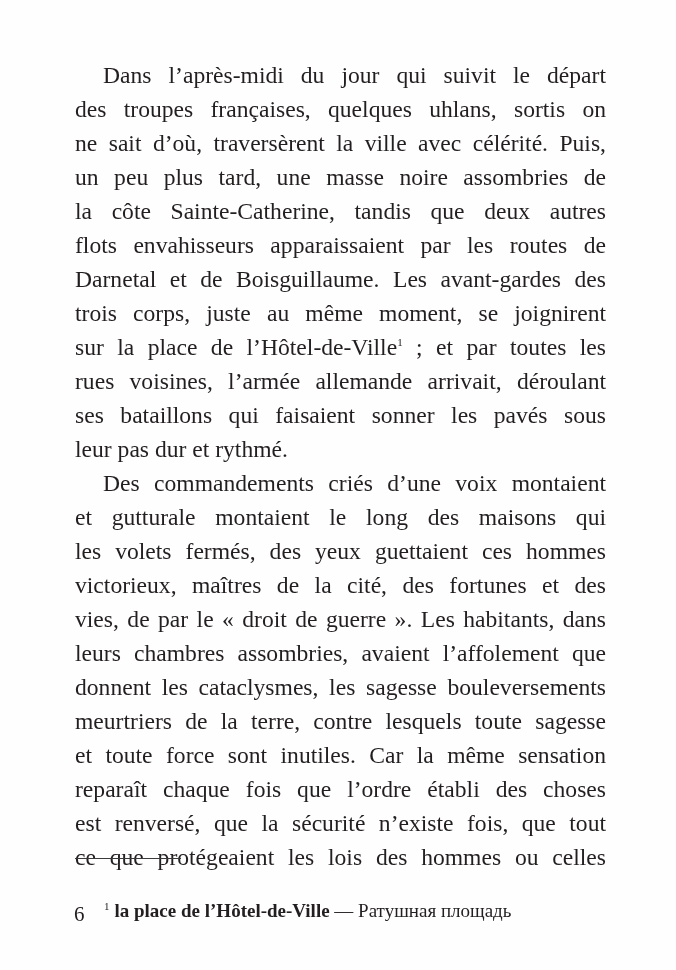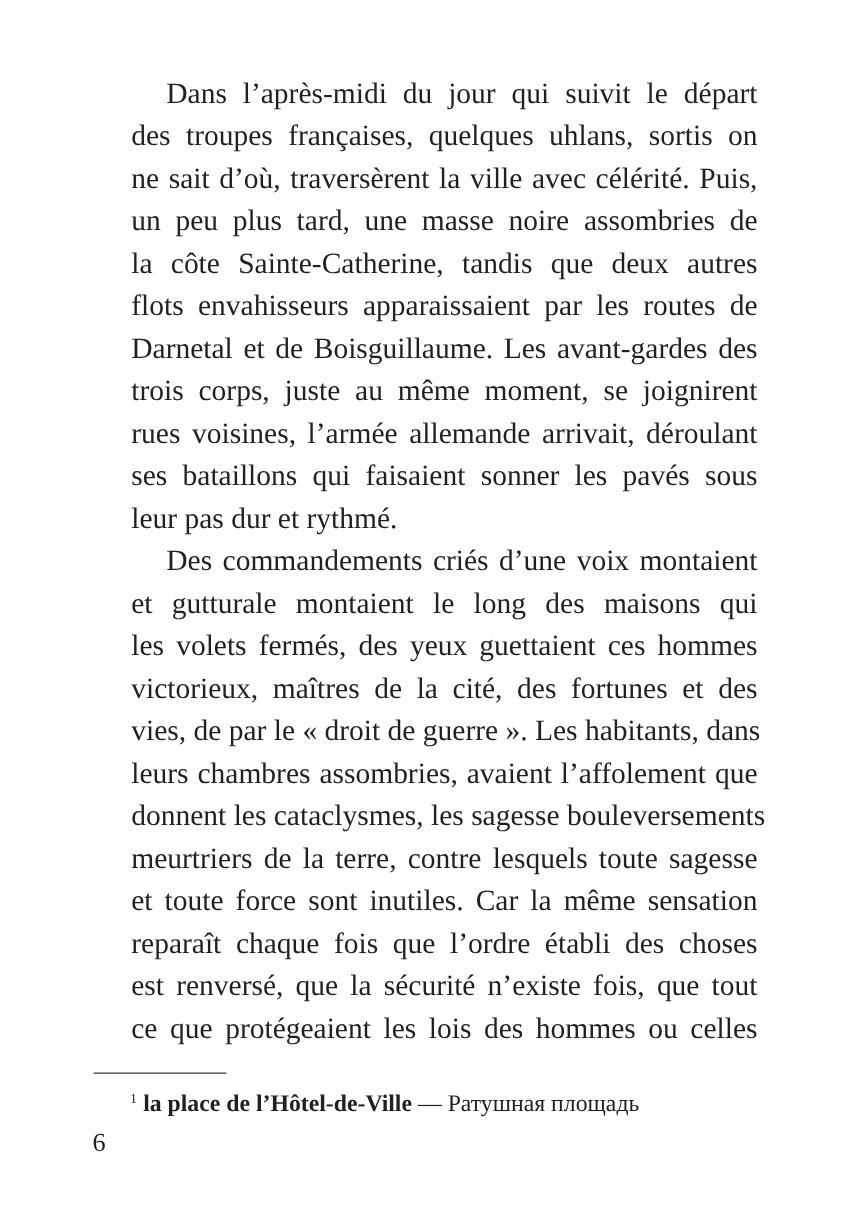--- a/index.html
+++ b/index.html
@@ -3,27 +3,27 @@
   <meta charset="utf-8">
   <style>
     html, body { margin: 0; padding: 0; background: #ffffff; }
     body { width: 676px; height: 970px; position: relative; overflow: hidden; }
     .page { position: absolute; left: 0; top: 0; width: 676px; height: 970px; background: #fefefe; }
     .text-block {
       position: absolute; left: 75px; top: 58px; width: 531px;
       font-family: "Liberation Serif", "DejaVu Serif", serif;
       font-size: 23.6px; line-height: 34px; color: #231f20;
     }
-    .line { display: block; white-space: nowrap; height: 34px; text-align: justify; text-align-last: justify; margin-left: 30px; }
+    .line { display: block; white-space: nowrap; height: 34px; text-align: justify; text-align-last: justify; }
     .line.last { text-align-last: left; }
     .line.indent { padding-left: 28px; }
     sup.fnref { font-size: 11px; vertical-align: 9px; line-height: 0; }
     .footnote-rule { position: absolute; left: 75px; top: 858px; width: 106px; height: 1px; background: #3a3a3a; }
     .footnote {
-      position: absolute; left: 104px; top: 872px;
+      position: absolute; left: 104px; top: 899px;
       font-family: "Liberation Serif", "DejaVu Serif", serif;
       font-size: 19px; line-height: 24px; color: #231f20; white-space: nowrap;
     }
     .footnote sup { font-size: 11px; vertical-align: 7px; line-height: 0; margin-right: 5px; }
     .footnote .term { font-weight: bold; }
     .page-number {
       position: absolute; left: 74px; top: 902px;
       font-family: "Liberation Serif", "DejaVu Serif", serif;
       font-size: 21px; color: #231f20;
     }
@@ -35,20 +35,21 @@
   <div class="text-block">
     <div>
       <span class="line indent">Dans l’après-midi du jour qui suivit le départ</span>
       <span class="line">des troupes françaises, quelques uhlans, sortis on</span>
       <span class="line">ne sait d’où, traversèrent la ville avec célérité. Puis,</span>
       <span class="line">un peu plus tard, une masse noire assombries de</span>
       <span class="line">la côte Sainte-Catherine, tandis que deux autres</span>
       <span class="line">flots envahisseurs apparaissaient par les routes de</span>
       <span class="line">Darnetal et de Boisguillaume. Les avant-gardes des</span>
       <span class="line">trois corps, juste au même moment, se joignirent</span>
+      <span class="line"><span>sur la place de l’Hôtel-de-Ville</span><sup class="fnref">1</sup><span> ; et par toutes les</span></span>
       <span class="line">rues voisines, l’armée allemande arrivait, déroulant</span>
       <span class="line">ses bataillons qui faisaient sonner les pavés sous</span>
       <span class="line last">leur pas dur et rythmé.</span>
     </div>
     <div>
       <span class="line indent">Des commandements criés d’une voix montaient</span>
       <span class="line">et gutturale montaient le long des maisons qui</span>
       <span class="line">les volets fermés, des yeux guettaient ces hommes</span>
       <span class="line">victorieux, maîtres de la cité, des fortunes et des</span>
       <span class="line">vies, de par le « droit de guerre ». Les habitants, dans</span>

